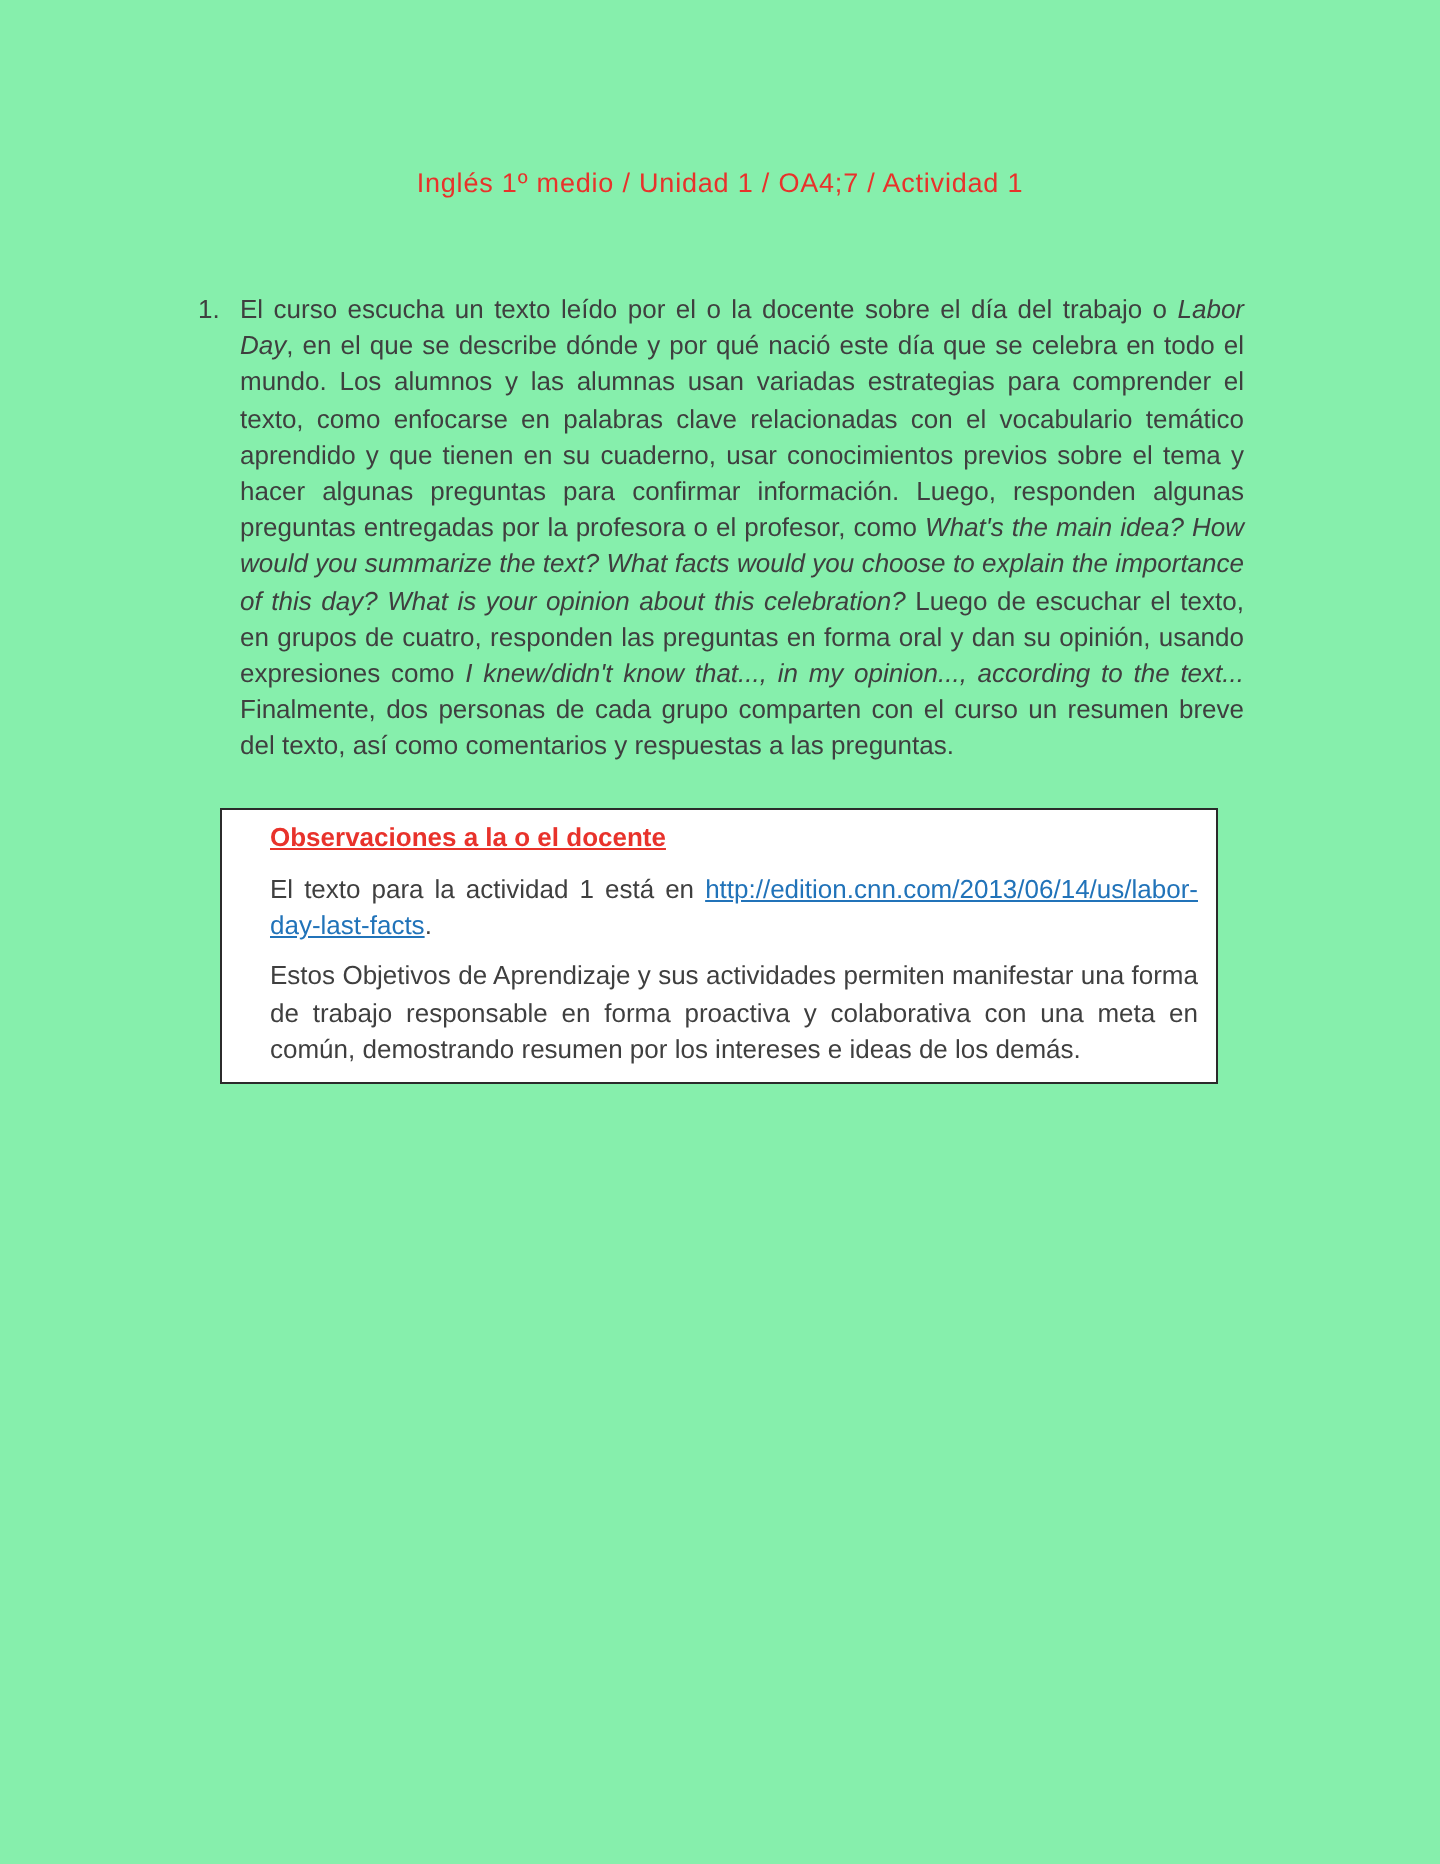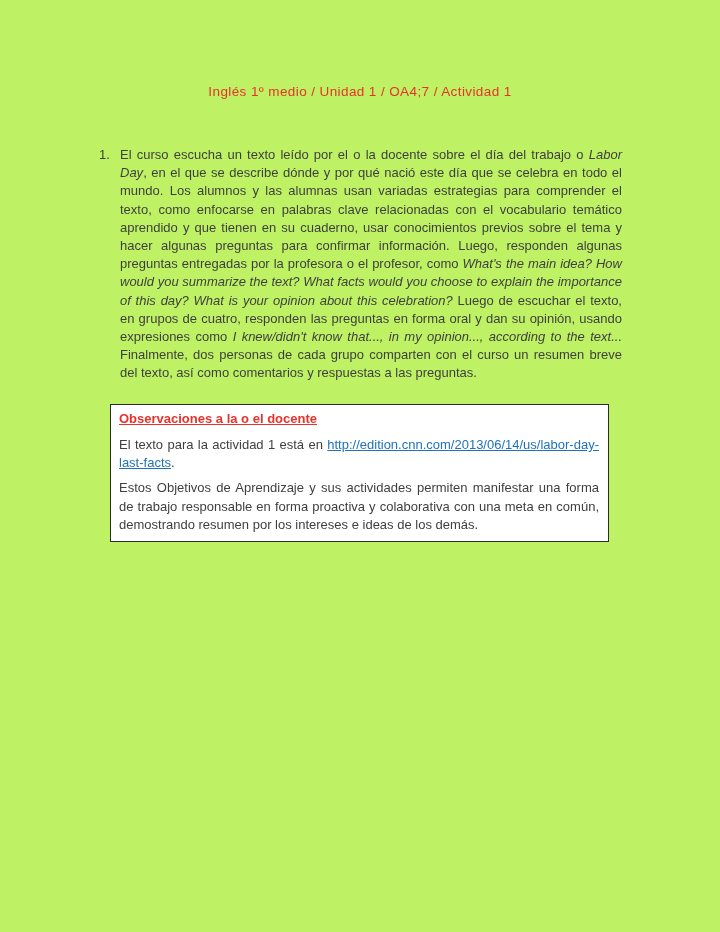--- a/index.html
+++ b/index.html
@@ -8,21 +8,21 @@
     width: 720px;
     height: 932px;
     position: relative;
     font-family: "Liberation Sans", sans-serif;
     color: var(--body-text, #3f3f3f);
     overflow: hidden;
   }
   .page {
     position: absolute;
     inset: 0;
-    background: #bef264;
+    background: #86efac;
   }
   .doc-title {
     position: absolute;
     top: 84px;
     left: 0;
     width: 720px;
     text-align: center;
     font-size: 13.5px;
     letter-spacing: 0.4px;
     color: var(--accent-red, #e8322b);
@@ -48,21 +48,21 @@
     text-align: justify;
   }
   .italic { font-style: italic; }
   .note-box {
     position: absolute;
     top: 404px;
     left: 110px;
     width: 499px;
     border: 1.5px solid #2b2b2b;
     background: #ffffff;
-    padding: 5px 9px 7px 8px;
+    padding: 5px 9px 7px 24px;
   }
   .note-title {
     color: var(--accent-red, #e8322b);
     font-weight: bold;
     font-size: 13px;
     line-height: 18px;
     text-decoration: underline;
     margin-bottom: 8px;
   }
   .note-para {

